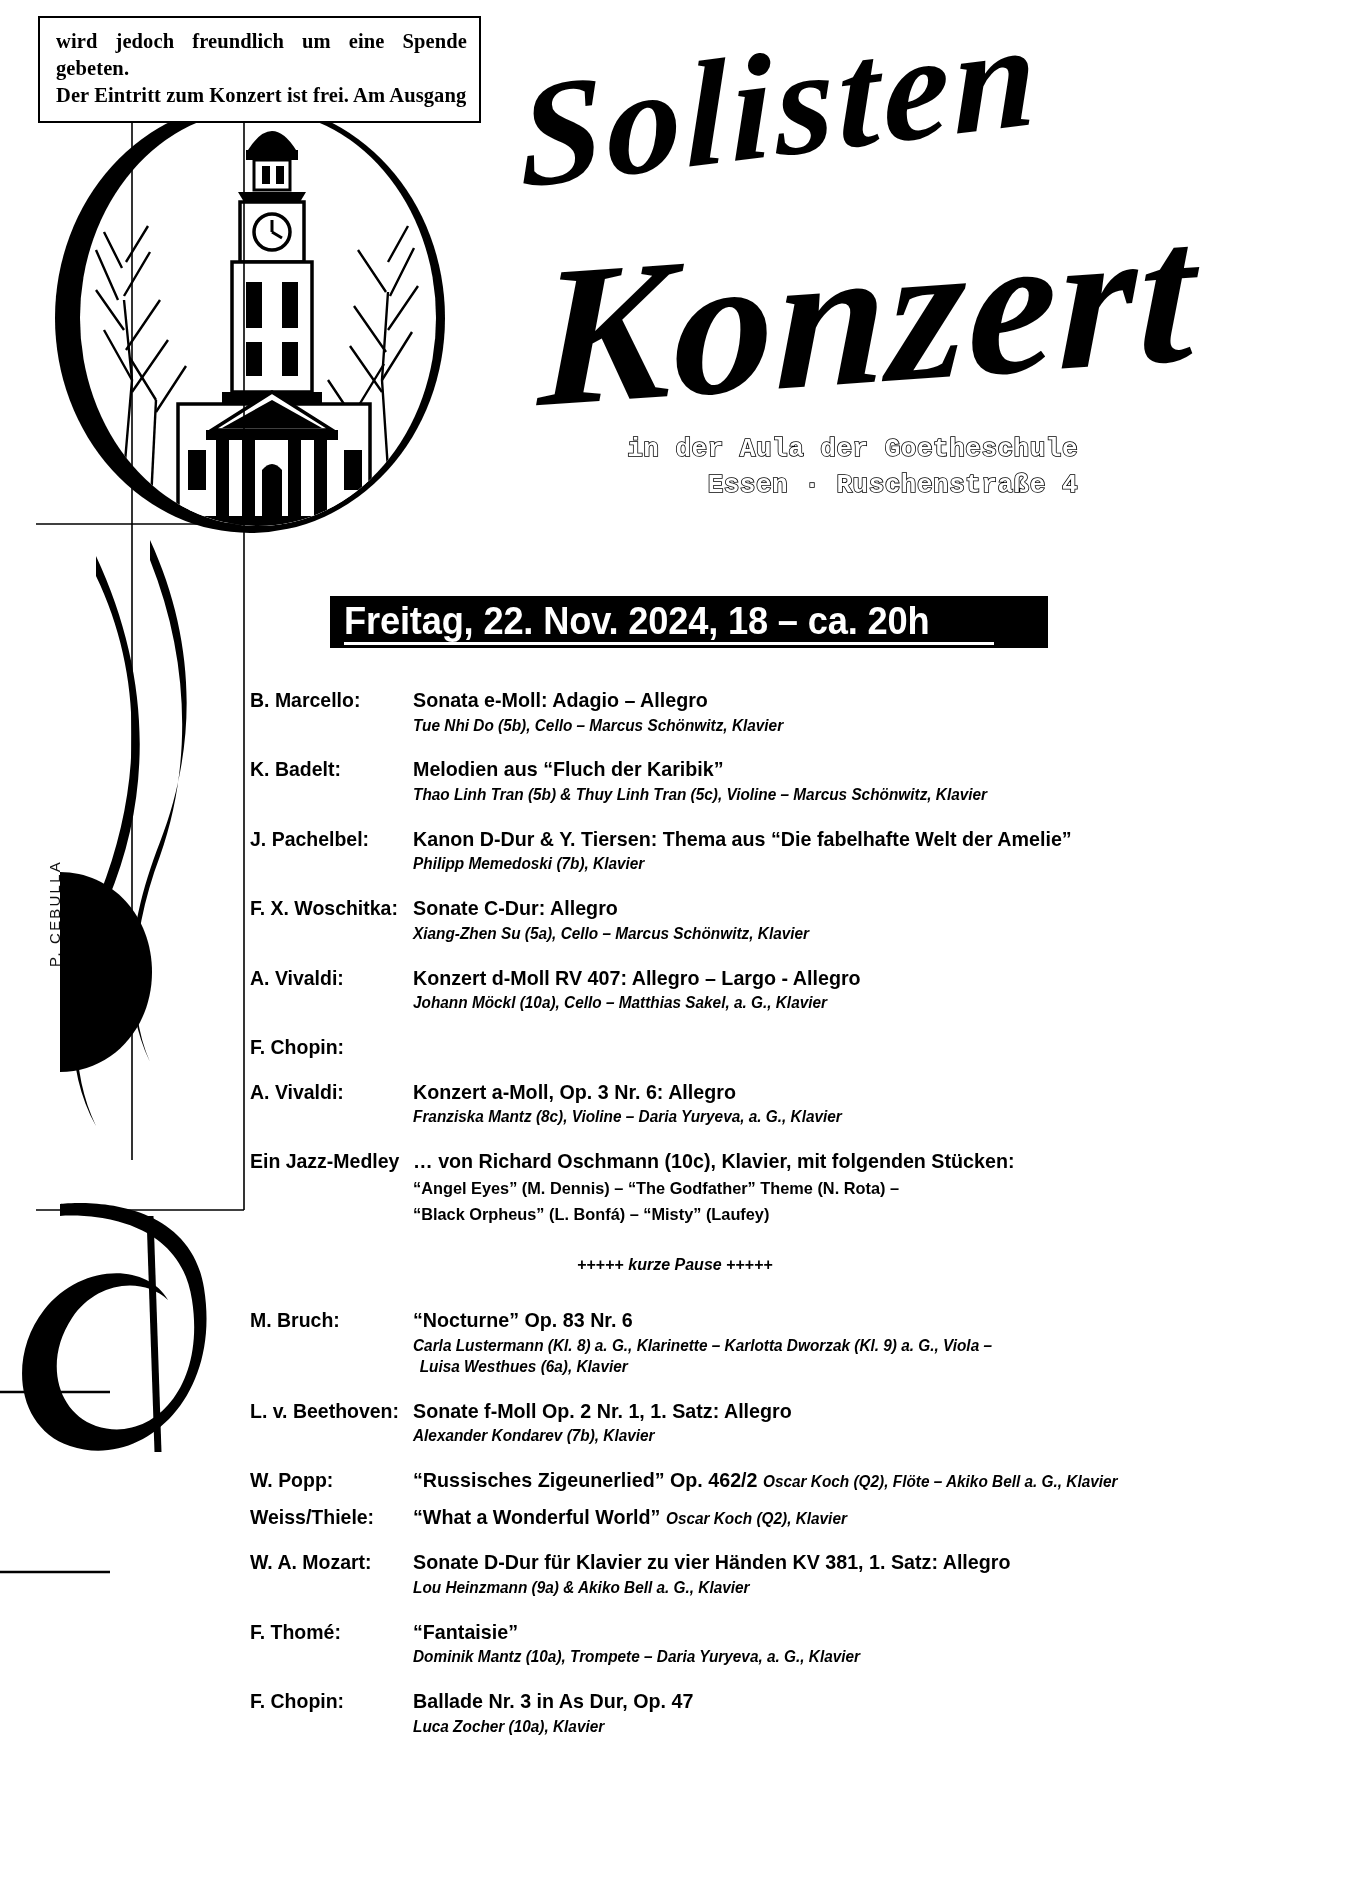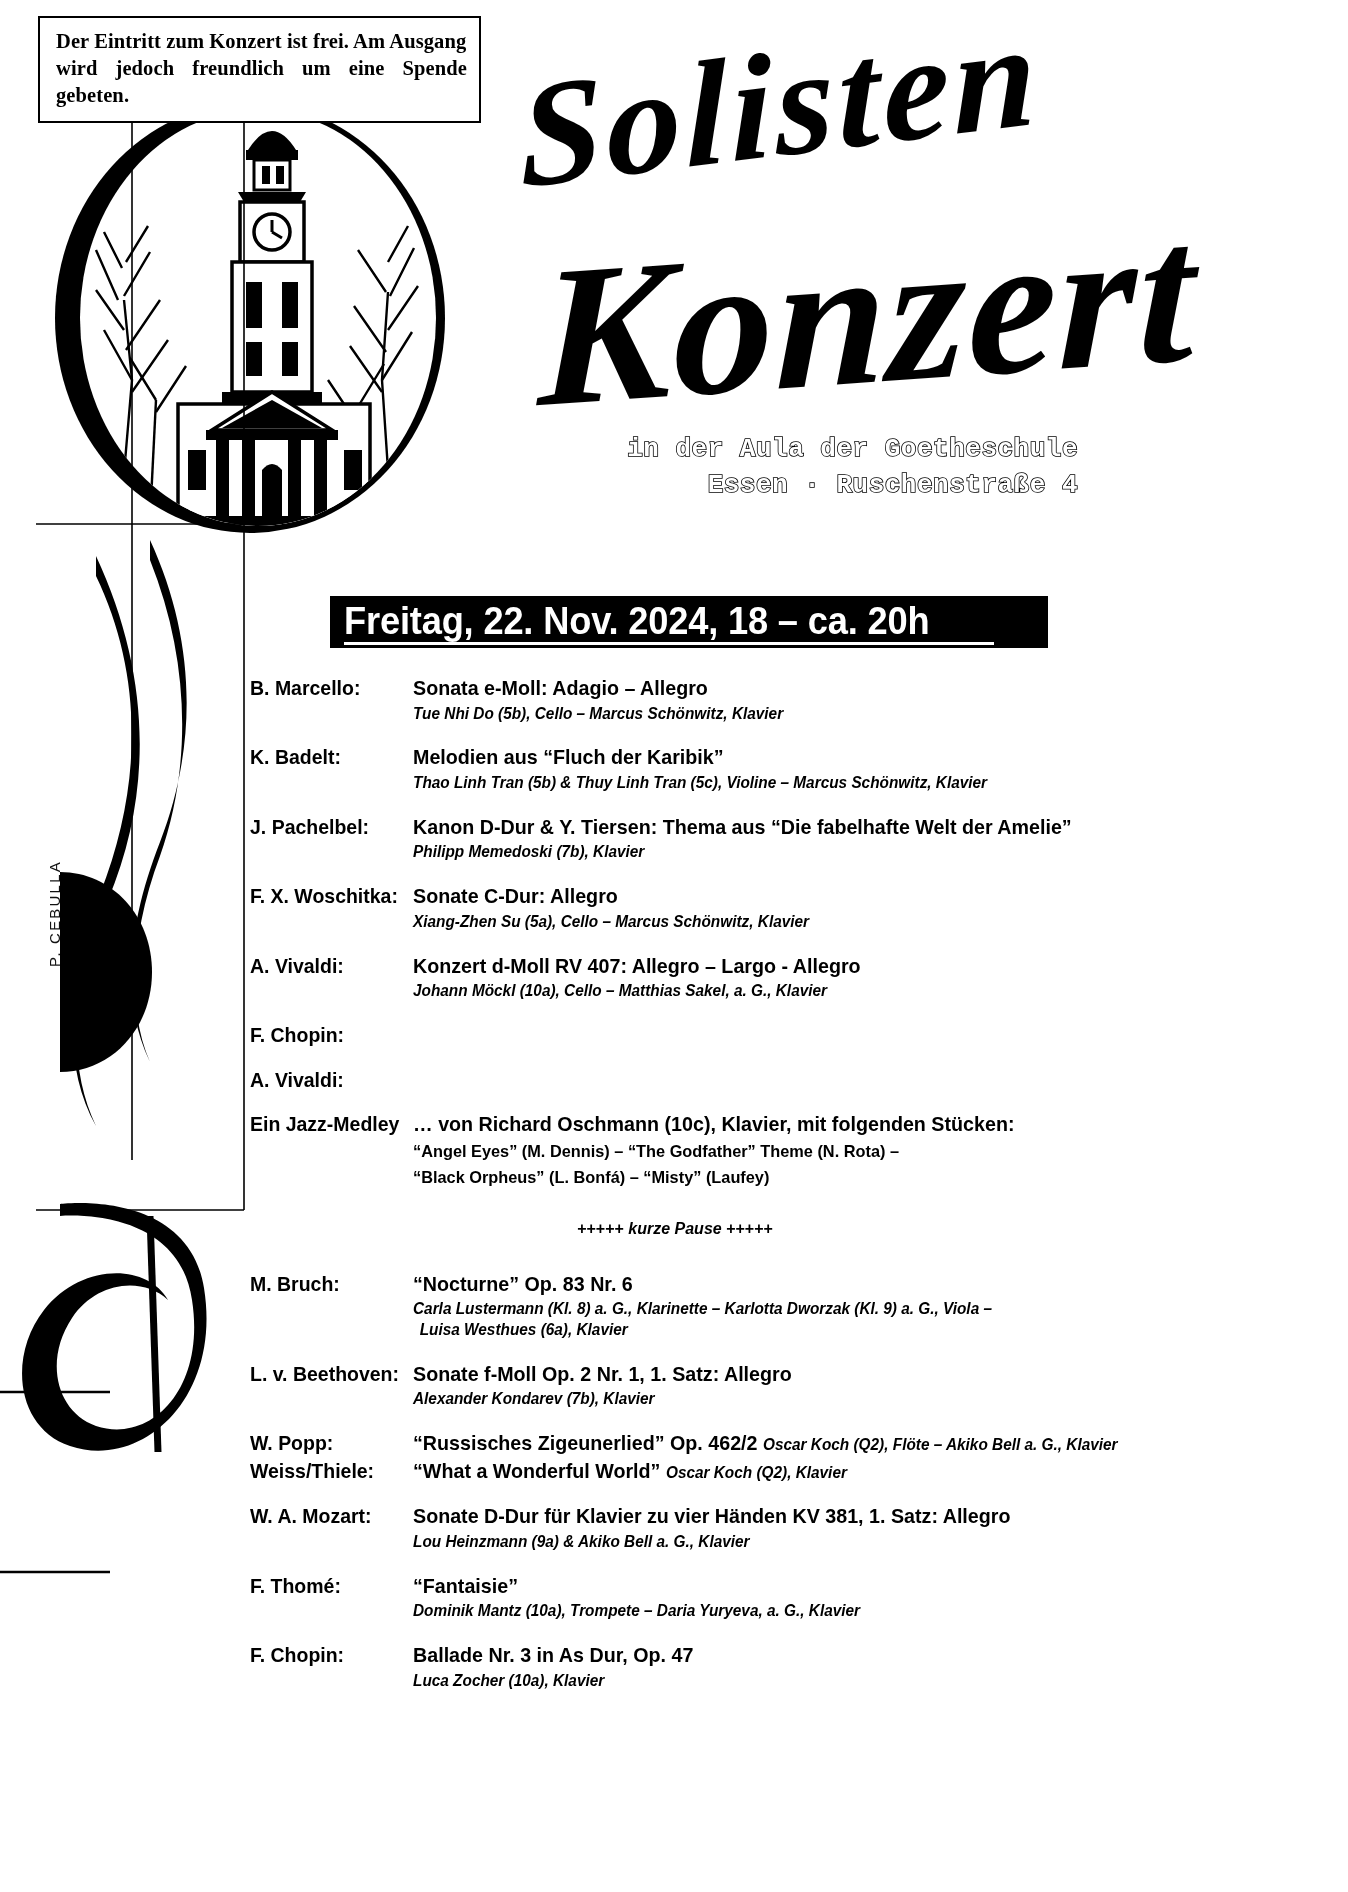--- a/index.html
+++ b/index.html
@@ -73,21 +73,21 @@
     white-space:nowrap;letter-spacing:-.2px;
   }
   .date-banner .rule{
     position:absolute;left:14px;top:46px;width:650px;height:3px;background:#fff;
   }
 
   
   .program{
     position:absolute;left:250px;top:676px;width:1040px;z-index:8;
   }
-  .entry{display:flex;margin-bottom:21px;}
+  .entry{display:flex;margin-bottom:21px;margin-top:12px;}
   .entry .composer{
     width:163px;flex:0 0 163px;
     font-size:20.5px;font-weight:bold;line-height:1.15;
     transform:scaleX(.95);transform-origin:left top;
     white-space:nowrap;
   }
   .entry .body{flex:1 1 auto;}
   .work{
     font-size:20.5px;font-weight:bold;line-height:1.2;
     transform:scaleX(.96);transform-origin:left top;
@@ -225,22 +225,22 @@
   </g>
 
   <g stroke="#000" stroke-width="2.6">
     <line x1="0" y1="1392" x2="110" y2="1392"></line>
     <line x1="0" y1="1572" x2="110" y2="1572"></line>
   </g>
 </svg>
 </div>
 
 <div class="notice">
+  <p>wird jedoch freundlich um eine Spende gebeten.</p>
   <p>Der Eintritt zum Konzert ist frei. Am Ausgang</p>
-  <p>wird jedoch freundlich um eine Spende gebeten.</p>
 </div>
 
 <div class="signature">P. CEBULLA</div>
 
 <div class="title-wrap">
   <div class="script-title script-solisten">Solisten</div>
   <div class="script-title script-konzert">Konzert</div>
   <div class="venue venue-1">in der Aula der Goetheschule</div>
   <div class="venue venue-2">Essen · Ruschenstraße 4</div>
 </div>
@@ -291,20 +291,24 @@
       <div class="perf">Johann Möckl (10a), Cello – Matthias Sakel, a. G., Klavier</div>
     </div>
   </div>
 
   <div class="entry">
     <div class="composer">F. Chopin:</div>
   </div>
 
   <div class="entry">
     <div class="composer">A. Vivaldi:</div>
+    <div class="body">
+      <div class="work">Konzert a-Moll, Op. 3 Nr. 6: Allegro</div>
+      <div class="perf">Franziska Mantz (8c), Violine – Daria Yuryeva, a. G., Klavier</div>
+    </div>
   </div>
 
   <div class="entry">
     <div class="composer">Ein Jazz-Medley</div>
     <div class="body">
       <div class="work">… von Richard Oschmann (10c), Klavier, mit folgenden Stücken:</div>
       <div class="sub">“Angel Eyes” (M. Dennis) – “The Godfather” Theme (N. Rota) –</div>
       <div class="sub">“Black Orpheus” (L. Bonfá) – “Misty” (Laufey)</div>
     </div>
   </div>

